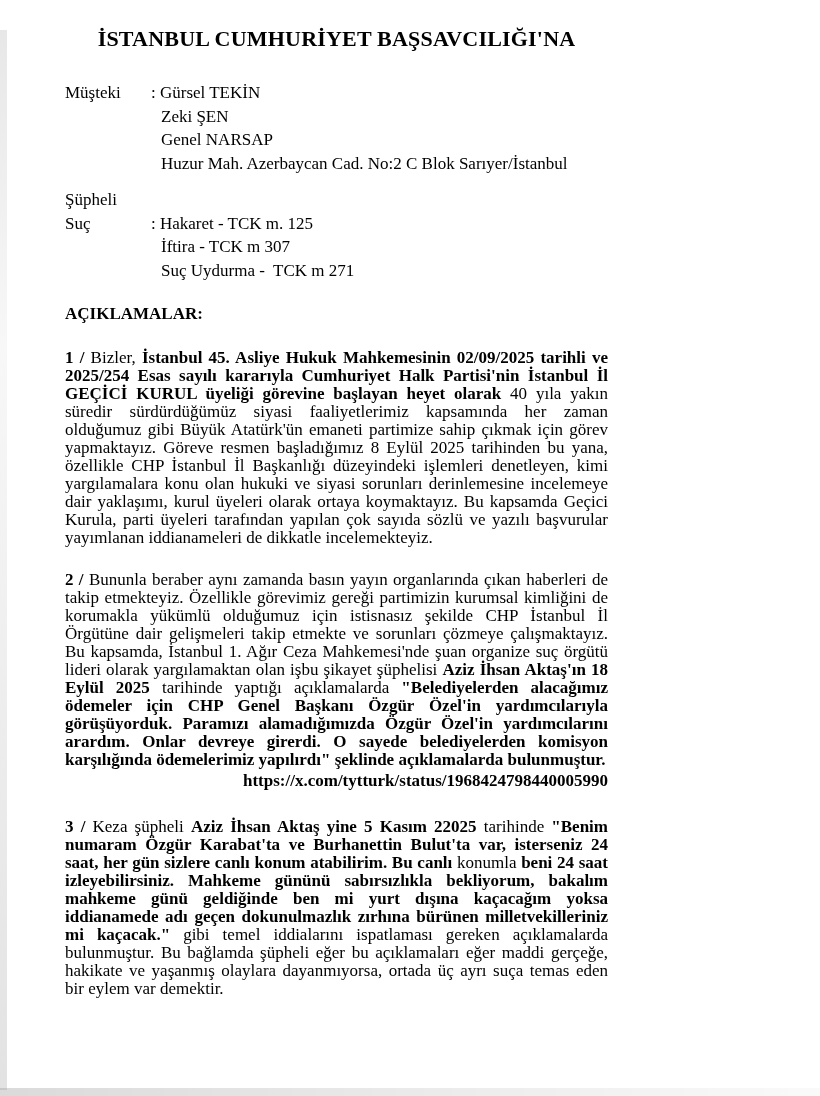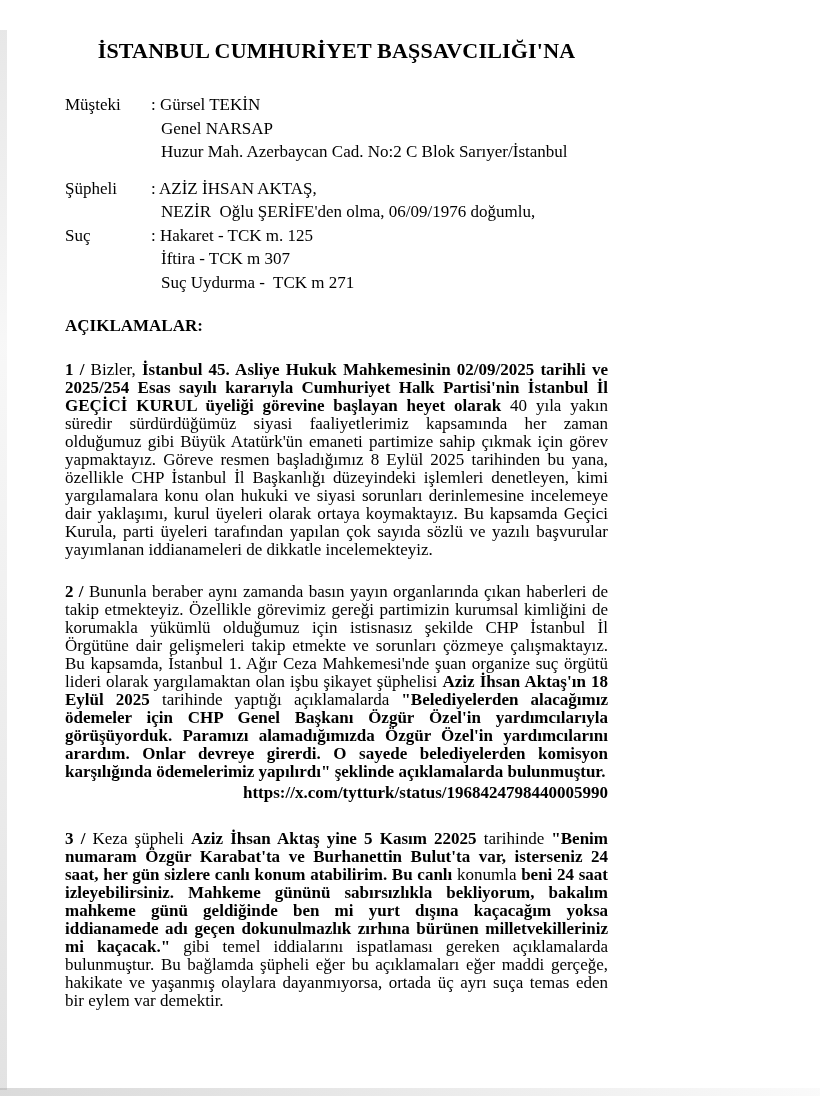--- a/index.html
+++ b/index.html
@@ -12,21 +12,21 @@
     height: 1096px;
     position: relative;
     overflow: hidden;
     font-family: "Liberation Serif", "DejaVu Serif", serif;
     color: #000000;
   }
   .doc {
     box-sizing: border-box;
     width: 672px;
     height: 1096px;
-    padding: 37px 64px 0 65px;
+    padding: 25px 64px 0 65px;
     position: relative;
   }
   .title {
     text-align: center;
     font-weight: bold;
     font-size: 22px;
     line-height: 27px;
     margin: 0;
     letter-spacing: 0.2px;
   }
@@ -86,38 +86,40 @@
 
   <h1 class="title">İSTANBUL CUMHURİYET BAŞSAVCILIĞI'NA</h1>
 
   <div class="kv-section">
     <div class="kv-row">
       <span class="kv-label">Müşteki</span>
       <span class="kv-value">: Gürsel TEKİN</span>
     </div>
     <div class="kv-row">
       <span class="kv-label"></span>
+      <span class="kv-value cont">Zeki ŞEN</span>
+    </div>
+    <div class="kv-row">
+      <span class="kv-label"></span>
       <span class="kv-value cont">Genel NARSAP</span>
     </div>
     <div class="kv-row">
       <span class="kv-label"></span>
       <span class="kv-value cont bold">Huzur Mah. Azerbaycan Cad. No:2 C Blok Sarıyer/İstanbul</span>
     </div>
   </div>
 
   <div class="kv-gap"></div>
 
   <div>
     <div class="kv-row">
       <span class="kv-label">Şüpheli</span>
-      <span class="kv-value bold">: AZİZ İHSAN AKTAŞ,</span>
     </div>
     <div class="kv-row">
       <span class="kv-label"></span>
-      <span class="kv-value cont bold">NEZİR  Oğlu ŞERİFE'den olma, 06/09/1976 doğumlu,</span>
     </div>
   </div>
 
   <div>
     <div class="kv-row">
       <span class="kv-label">Suç</span>
       <span class="kv-value">: Hakaret - TCK m. 125</span>
     </div>
     <div class="kv-row">
       <span class="kv-label"></span>

